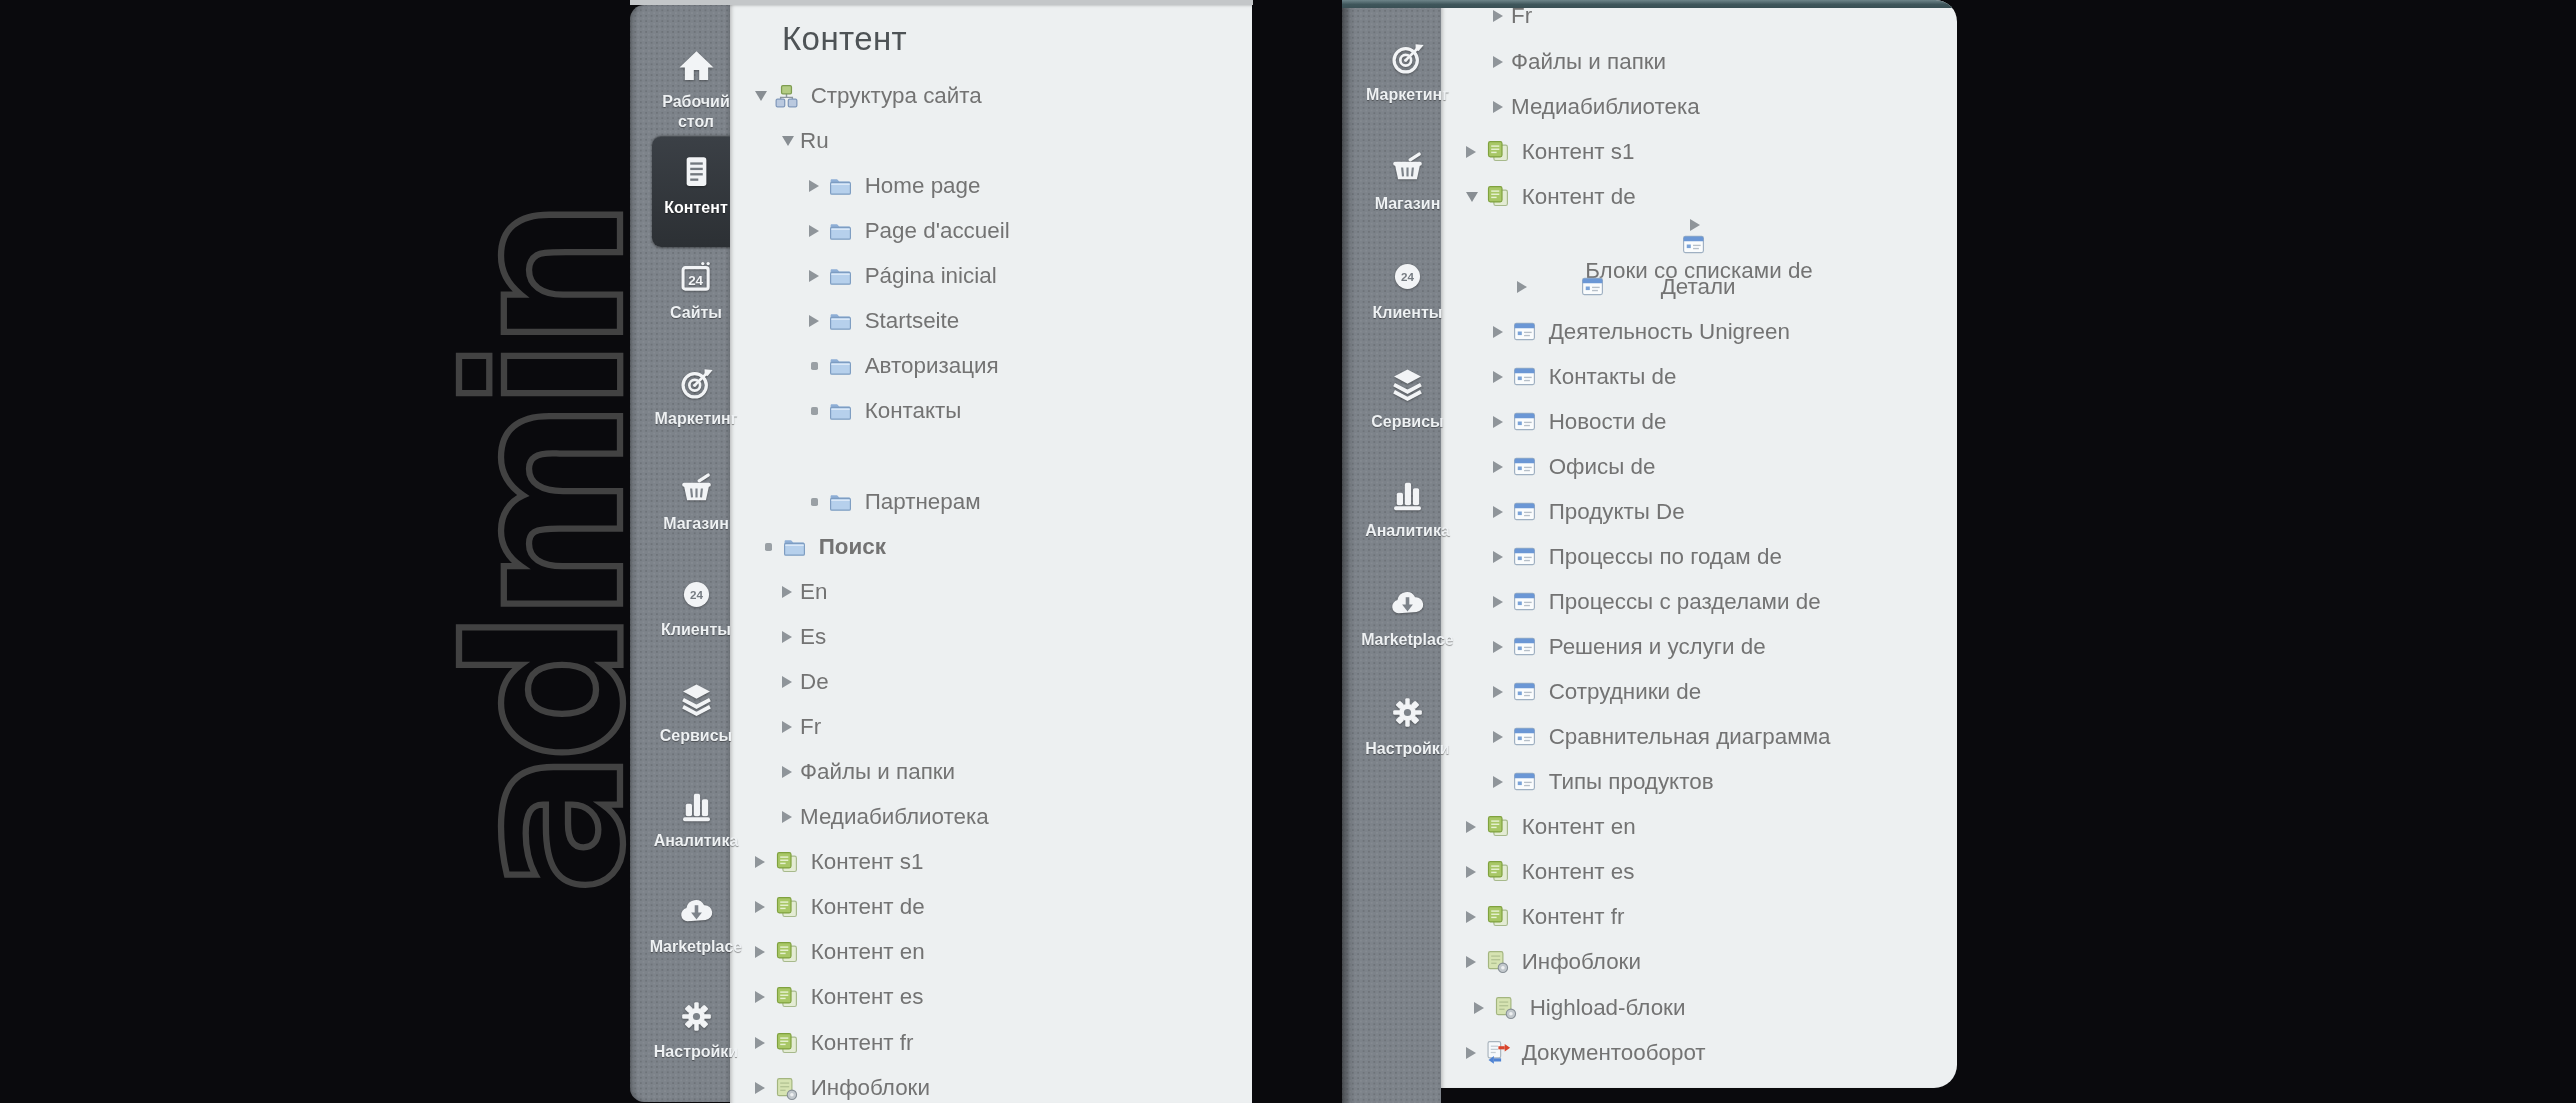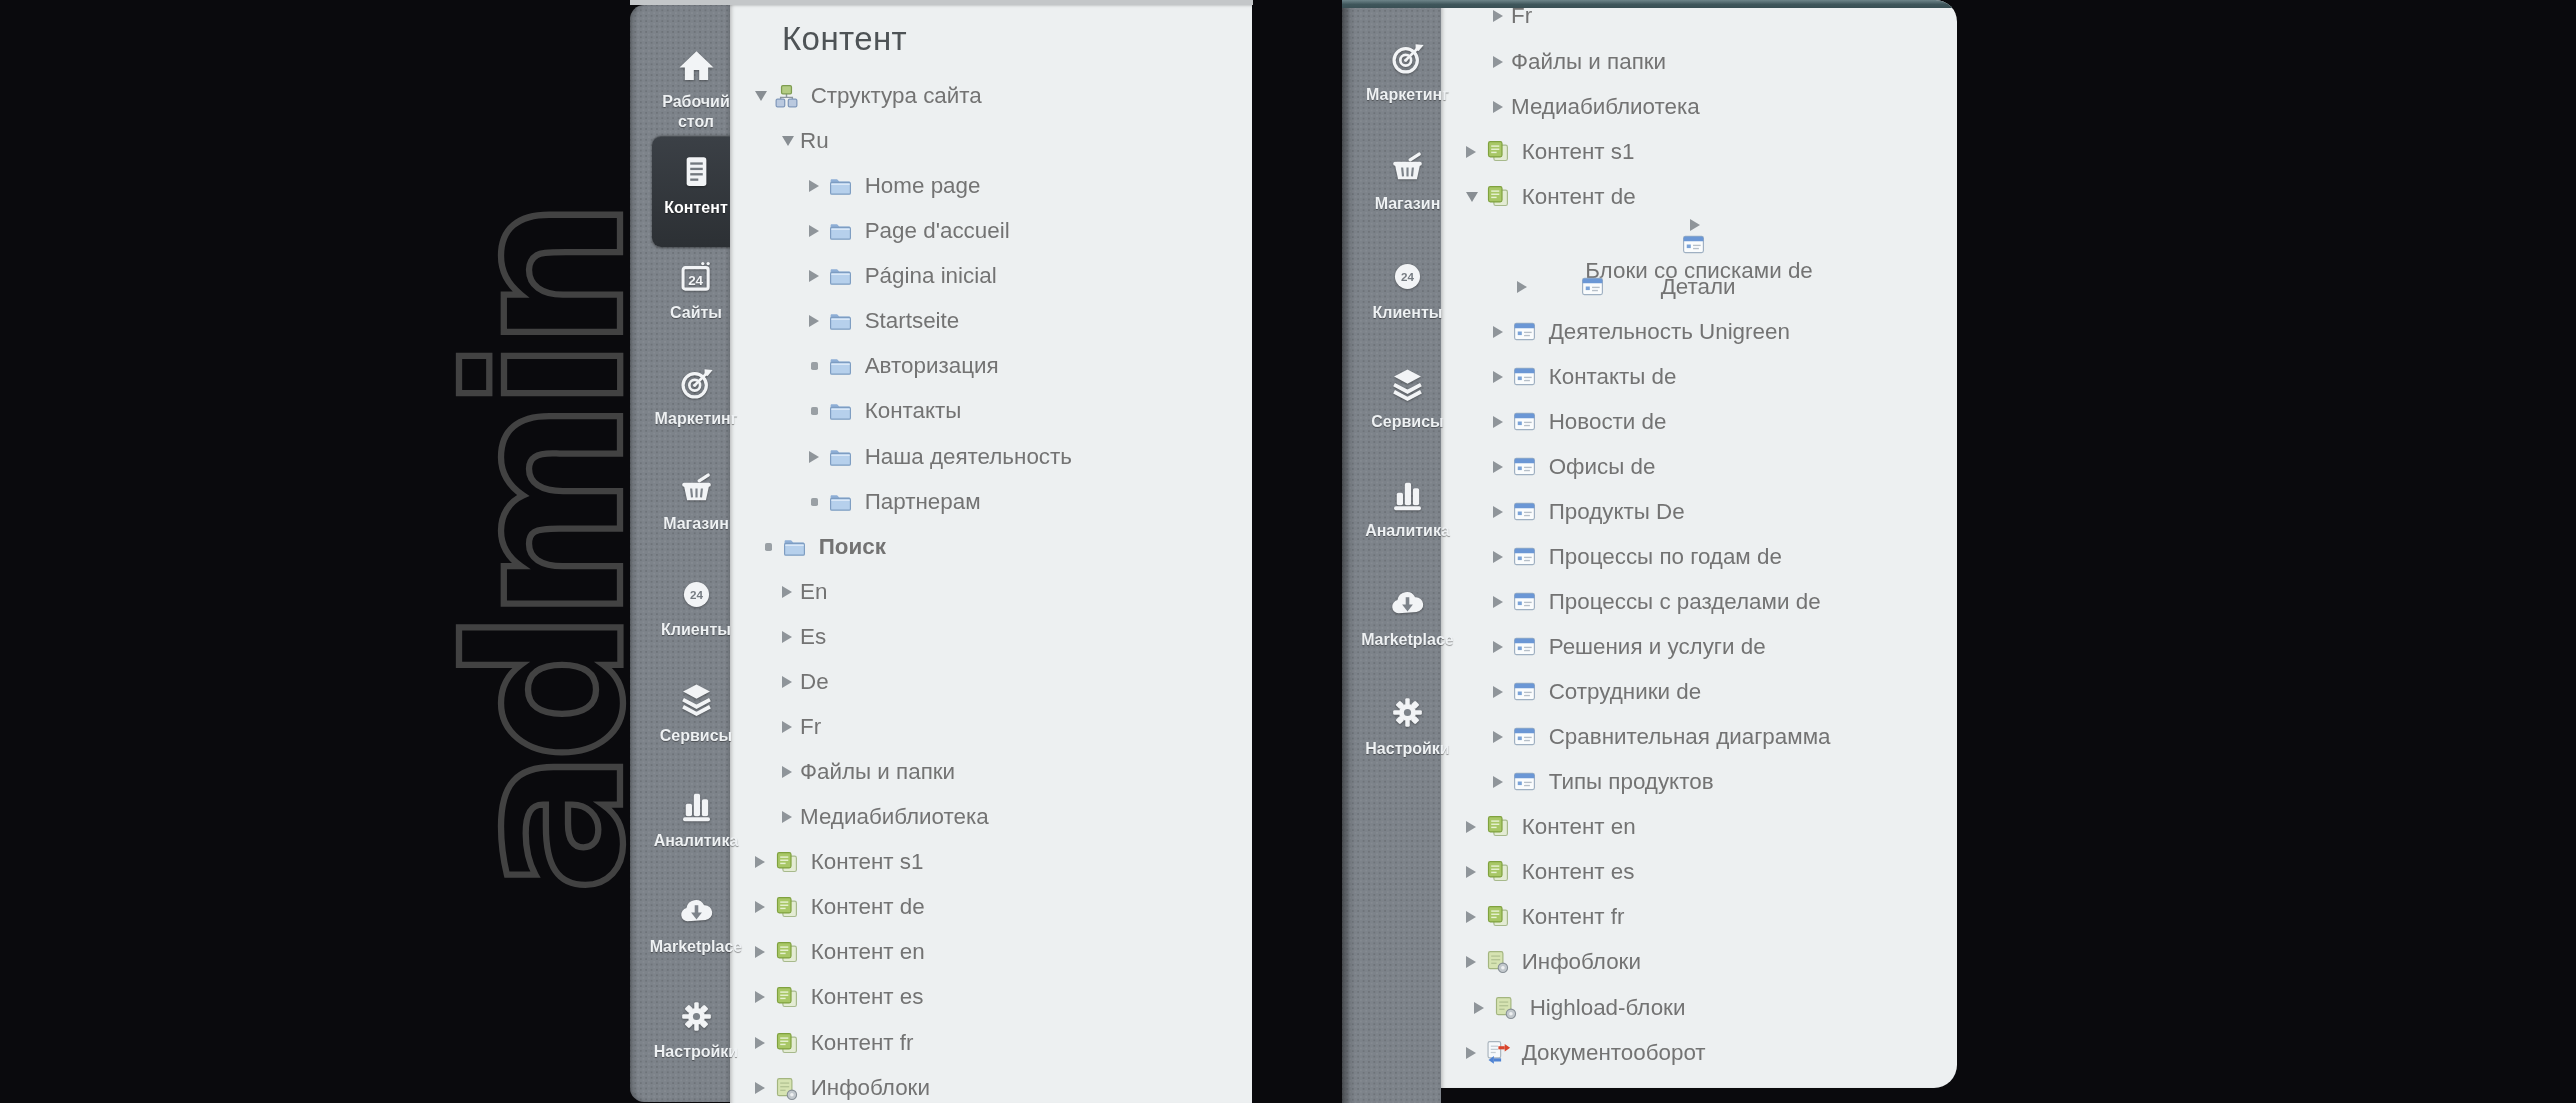--- a/index.html
+++ b/index.html
@@ -288,33 +288,20 @@
           </span>
           <span class="ticon">
             <svg viewBox="0 0 30 30">
               <path d="M4 11V8.2c0-.7.5-1.2 1.2-1.2h6l2.4 2.4h11c.7 0 1.2.5 1.2 1.2V11z" fill="#8fafd6"></path>
               <rect x="4" y="10.5" width="22" height="13" rx="1.4" fill="#b6d0ec" stroke="#7e9dc2" stroke-width="1.3"></rect>
               <path d="M4.8 12.6h20.4" stroke="#dce9f7" stroke-width="1.4"></path>
             </svg>
           </span>
           <span class="tlabel">Контакты</span>
         </div>
-        <div class="trow" style="top: 430px; padding-left: 79px;">
-          <span class="exp exp-right">
-            <i></i>
-          </span>
-          <span class="ticon">
-            <svg viewBox="0 0 30 30">
-              <path d="M4 11V8.2c0-.7.5-1.2 1.2-1.2h6l2.4 2.4h11c.7 0 1.2.5 1.2 1.2V11z" fill="#8fafd6"></path>
-              <rect x="4" y="10.5" width="22" height="13" rx="1.4" fill="#b6d0ec" stroke="#7e9dc2" stroke-width="1.3"></rect>
-              <path d="M4.8 12.6h20.4" stroke="#dce9f7" stroke-width="1.4"></path>
-            </svg>
-          </span>
-          <span class="tlabel">Наша деятельность</span>
-        </div>
         <div class="trow" style="top: 475px; padding-left: 79px;">
           <span class="exp exp-bullet">
             <i></i>
           </span>
           <span class="ticon">
             <svg viewBox="0 0 30 30">
               <path d="M4 11V8.2c0-.7.5-1.2 1.2-1.2h6l2.4 2.4h11c.7 0 1.2.5 1.2 1.2V11z" fill="#8fafd6"></path>
               <rect x="4" y="10.5" width="22" height="13" rx="1.4" fill="#b6d0ec" stroke="#7e9dc2" stroke-width="1.3"></rect>
               <path d="M4.8 12.6h20.4" stroke="#dce9f7" stroke-width="1.4"></path>
             </svg>

